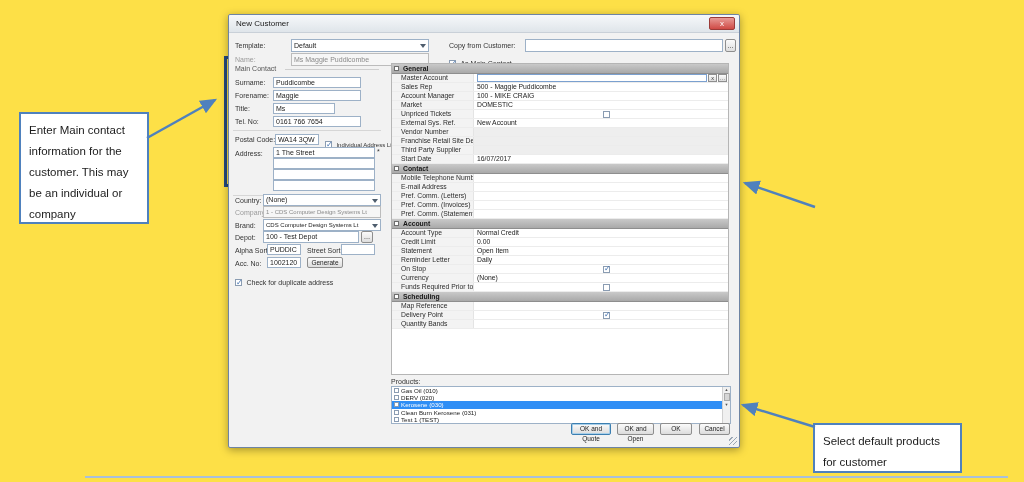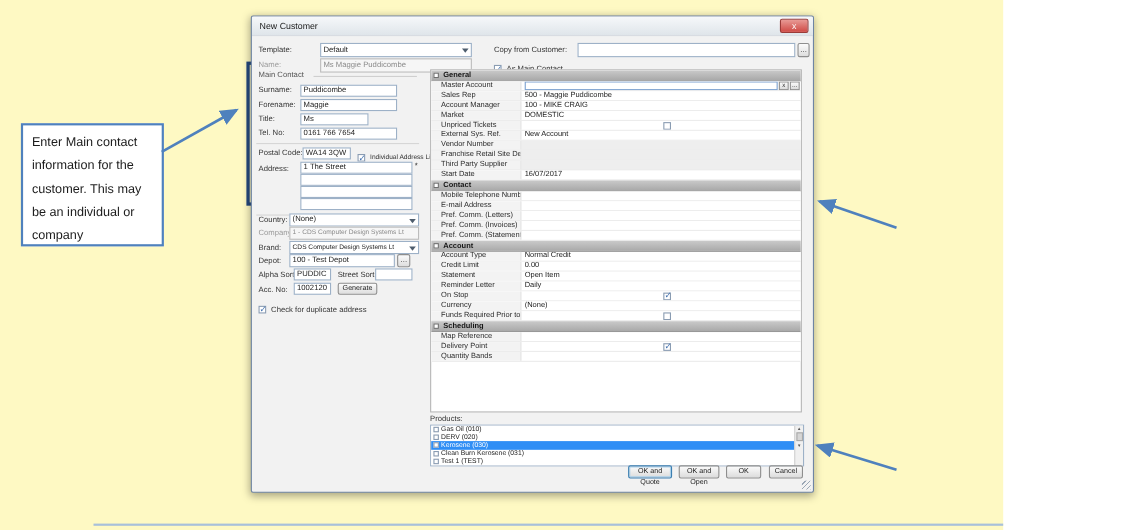--- a/index.html
+++ b/index.html
@@ -1,17 +1,17 @@
 <!DOCTYPE html>
 <html><head>
 <meta charset="utf-8">
 <style>
   * { box-sizing: border-box; margin: 0; padding: 0; }
   body { font-family: "Liberation Sans", sans-serif; background: #fff; }
-  .stage { position: relative; width: 912px; height: 482px; background: #fef9c3; overflow: hidden; }
+  .stage { position: relative; width: 1024px; height: 482px; background: #fde047; overflow: hidden; }
 
   
   .note { position: absolute; background: #fff; border: 2px solid #4f81bd; color: #1c1c1c;
           font-size: 11.5px; line-height: 21px; padding: 6px 8px; }
   .overlay { position: absolute; left: 0; top: 0; width: 1024px; height: 482px; pointer-events: none; }
   .hl { position: absolute; border: 3px solid #24497e; pointer-events: none; }
   .pageline { position: absolute; left: 85px; top: 476px; width: 923px; height: 2px; background: #a8c0da; }
 
   
   .dialog { position: absolute; left: 228px; top: 14px; width: 512px; height: 434px;
@@ -389,20 +389,23 @@
     <div class="btn def" style="left:342px; width:40px;"><span>OK and Quote</span></div>
     <div class="btn" style="left:388px; width:37px;"><span>OK and Open</span></div>
     <div class="btn" style="left:431px; width:32px;"><span>OK</span></div>
     <div class="btn" style="left:470px; width:31px;"><span>Cancel</span></div>
     <div class="grip"></div>
   </div>
 
   <div class="note" style="left:19px; top:112px; width:130px; height:112px;">
     <span>Enter Main contact information for the customer.  This may be an individual or company</span>
   </div>
+  <div class="note" style="left:813px; top:423px; width:149px; height:50px;">
+    <span>Select default products for customer</span>
+  </div>
 
   <svg class="overlay">
     <defs>
       <marker id="ah" markerWidth="8" markerHeight="8" refX="6" refY="3" orient="auto">
         <path d="M0,0 L7,3 L0,6 Z" fill="#4f81bd"></path>
       </marker>
     </defs>
     <line x1="147" y1="138" x2="215" y2="100" stroke="#4f81bd" stroke-width="2.4" marker-end="url(#ah)"></line>
     <line x1="815" y1="207" x2="745" y2="183" stroke="#4f81bd" stroke-width="2.4" marker-end="url(#ah)"></line>
     <line x1="815" y1="427" x2="743" y2="405" stroke="#4f81bd" stroke-width="2.4" marker-end="url(#ah)"></line>

